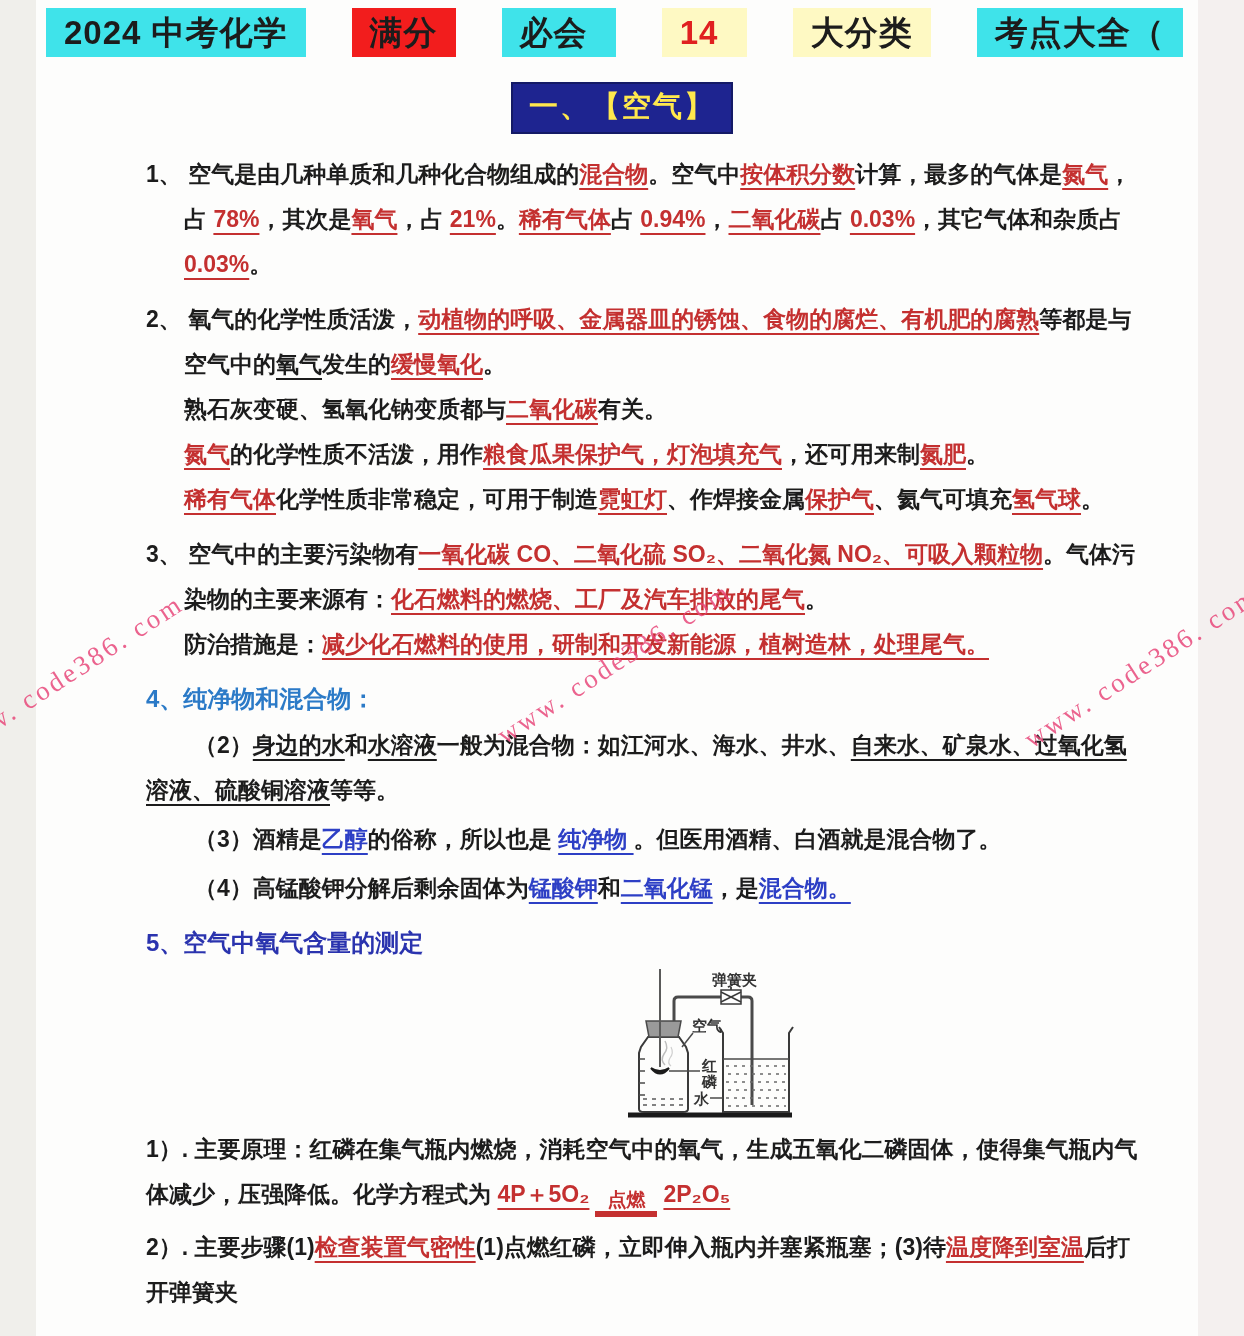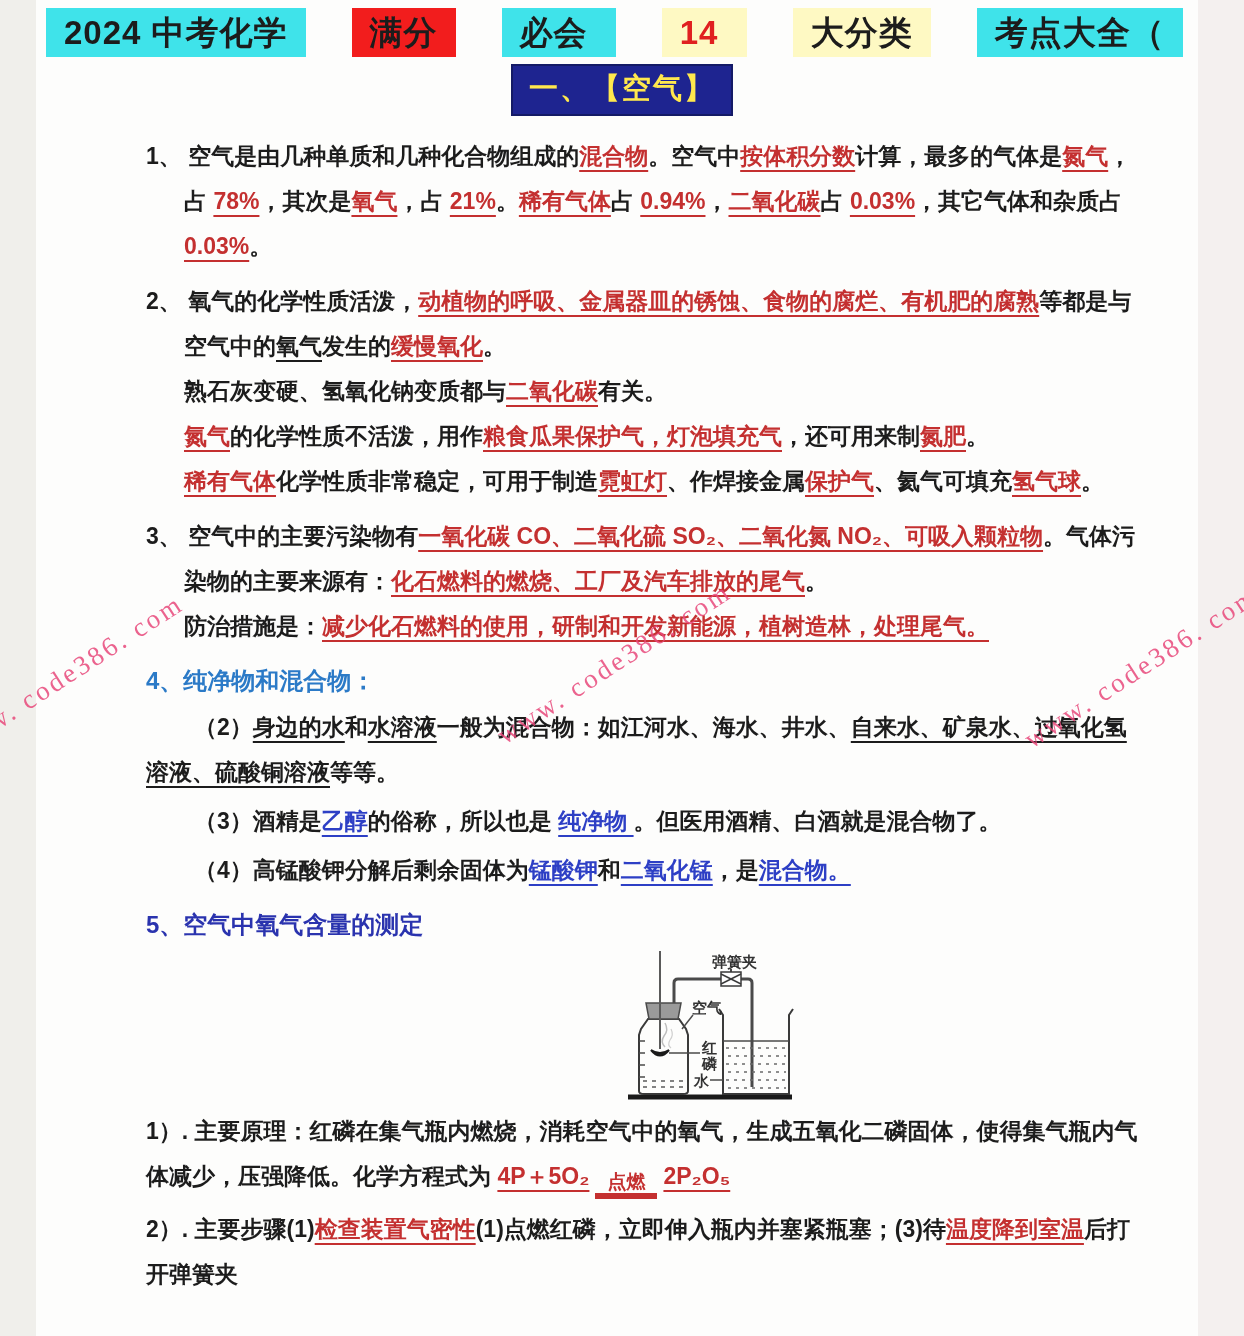--- a/index.html
+++ b/index.html
@@ -17,21 +17,21 @@
     margin-top:8px;text-align:center;
     font-size:33px;font-weight:bold;color:#101010;
     line-height:50px;letter-spacing:1px;white-space:nowrap;
   }
   .title-row span{padding:6px 18px;margin-left:46px;}
   .bg-cyan{background:#3fe3ea;}
   .bg-red{background:#f21d1d;}
   .bg-yellow{background:#fef9c3;}
   .sg-t14{color:#e02020;}
 
-  .badge-wrap{text-align:center;margin-top:6px;}
+  .badge-wrap{text-align:center;margin-top:24px;}
   .section-badge{
     display:inline-block;background:#1e2490;color:#ffe84d;
     border:2px solid #141a66;
     font-size:29px;font-weight:bold;padding:3px 16px 5px;letter-spacing:2px;
   }
 
   
   .content{
     position:relative;margin:18px 0 0 146px;width:992px;
     font-size:23px;font-weight:bold;line-height:45px;

